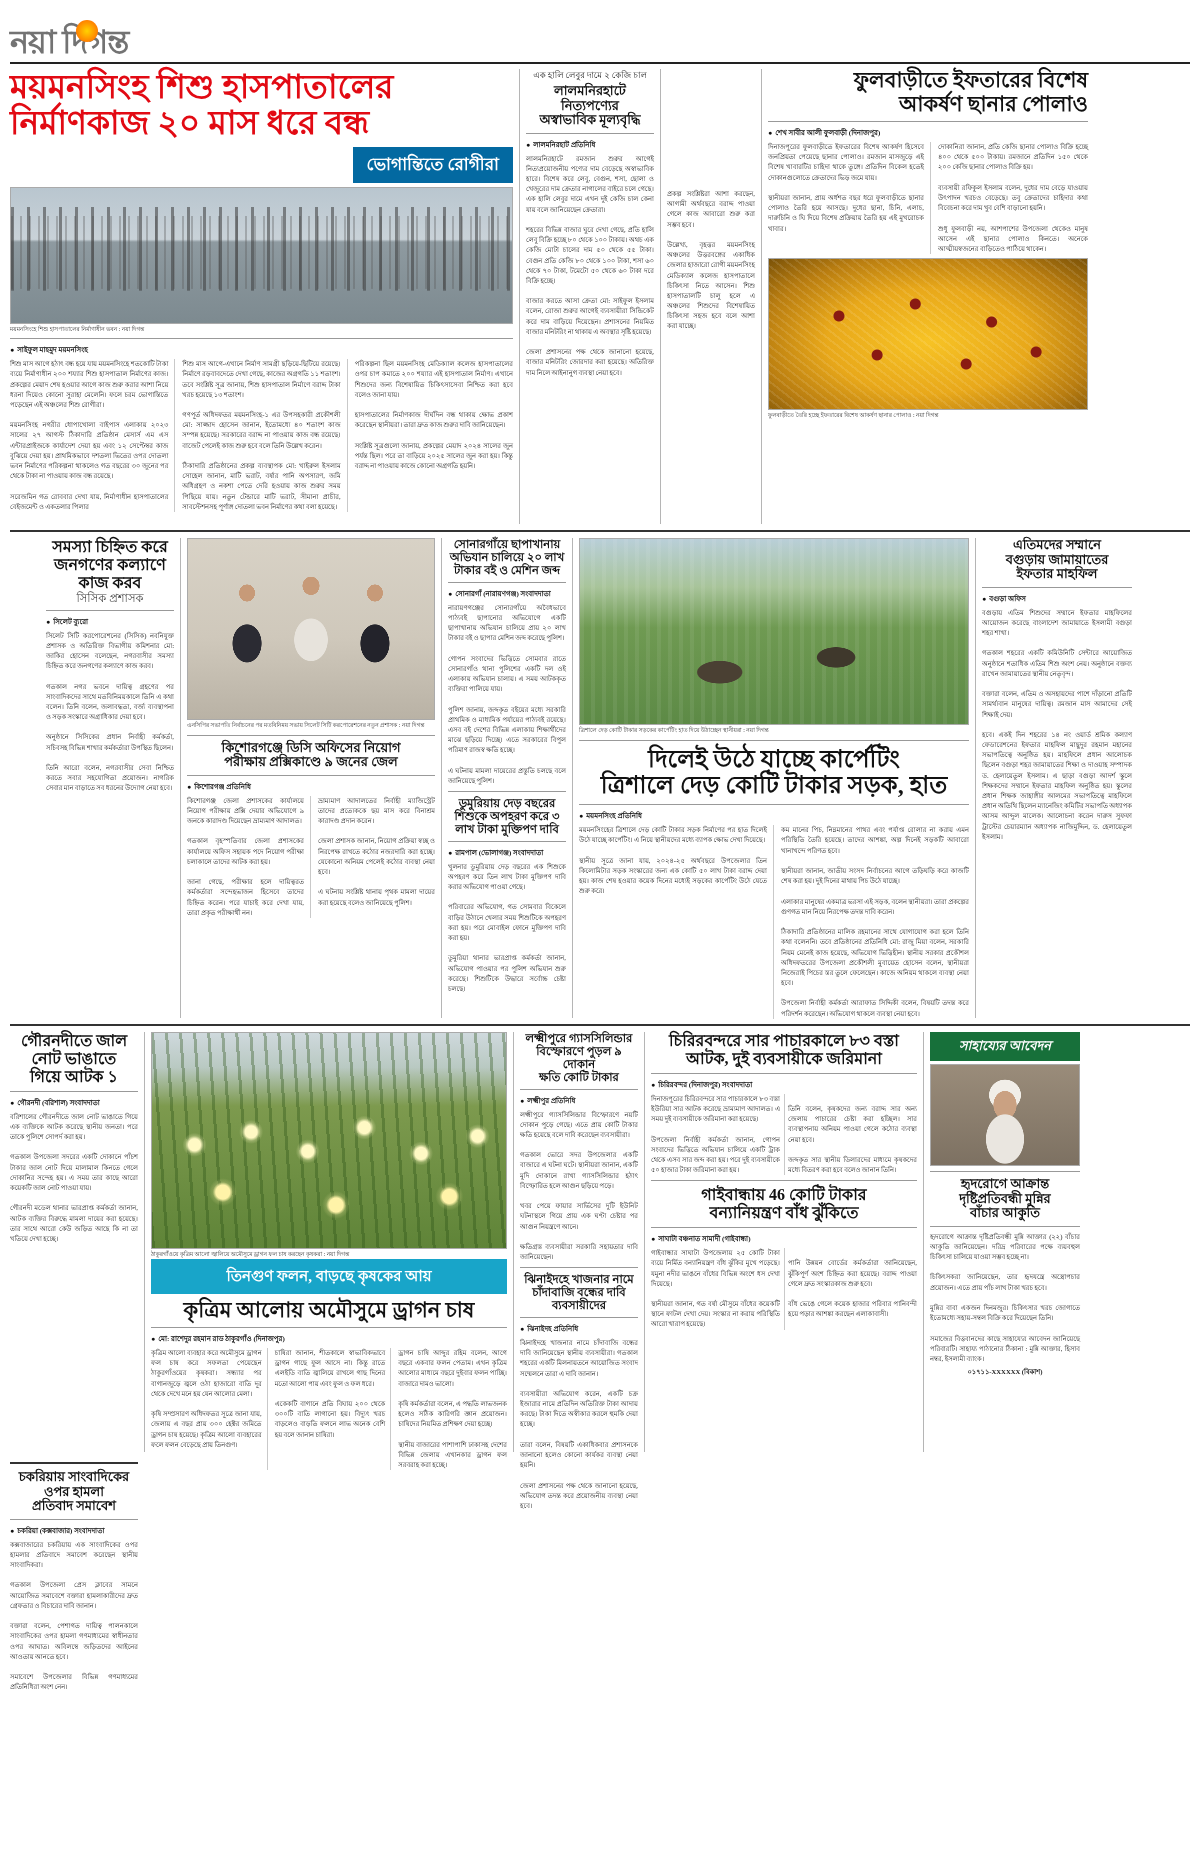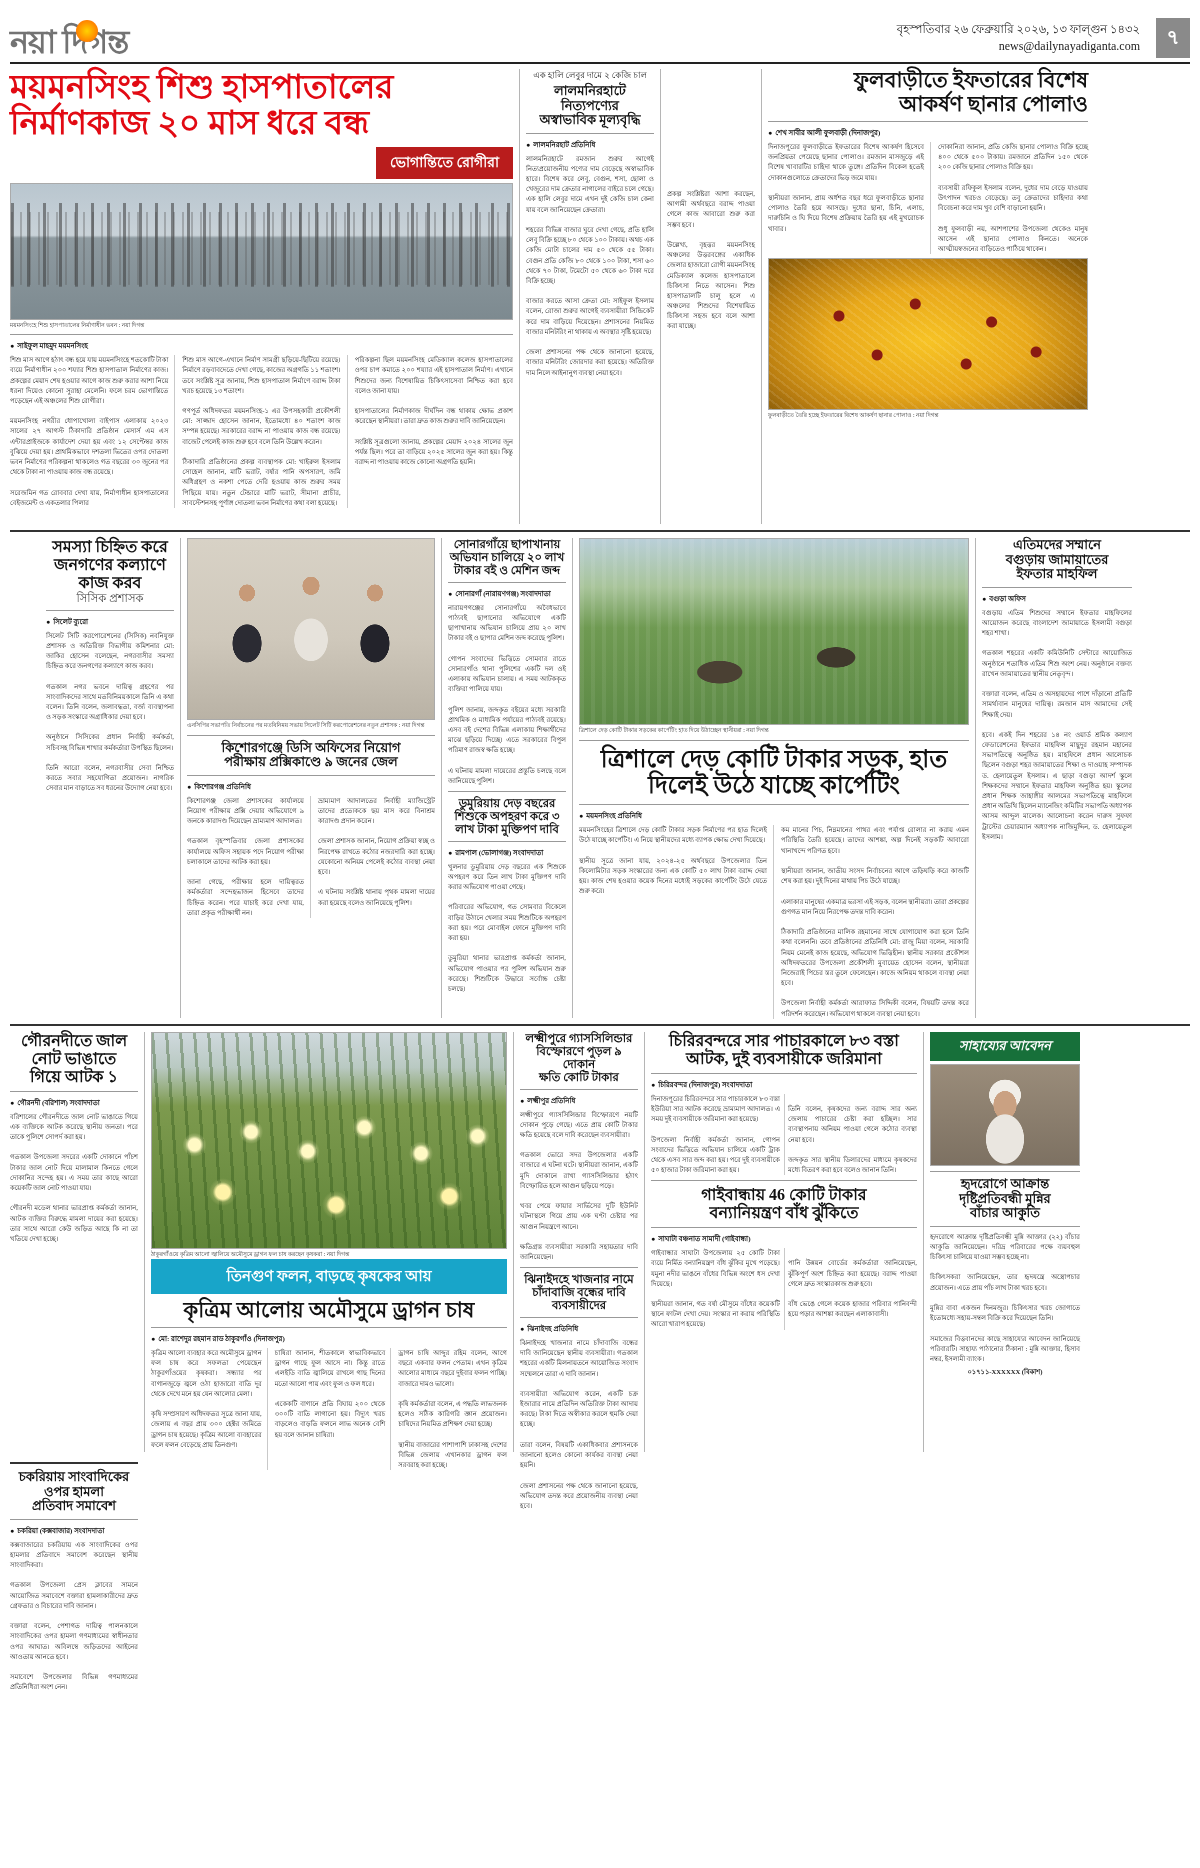--- a/index.html
+++ b/index.html
@@ -33,21 +33,21 @@
   .byline::before{content:"\25CF";color:#111;font-size:7px;margin-right:3px;}
   .kicker{font-size:8.5px;text-align:center;margin-bottom:1px;color:#222;}
   .hl{font-weight:bold;text-align:center;color:#111;line-height:1.12;}
   .hl-xl{font-size:33px;color:#e20a13;line-height:1.1;text-align:left;font-weight:bold;}
   .hl-l{font-size:21px;text-align:right;}
   .hl-m{font-size:16px;}
   .hl-s{font-size:13px;}
   .hl-xs{font-size:11.5px;}
   .cap{font-size:5.8px;color:#333;margin-top:2px;line-height:1.3;}
   .photo{background:#c9c9c9;position:relative;overflow:hidden;border:1px solid #aaa;}
-  .badge-green{background:#b91c1c;color:#fff;font-weight:bold;font-size:14px;padding:4px 14px;display:inline-block;}
+  .badge-green{background:#0369a1;color:#fff;font-weight:bold;font-size:17px;padding:4px 14px;display:inline-block;}
   .badge-cyan{background:#18a5c9;color:#fff;font-weight:bold;font-size:15px;padding:5px 0;text-align:center;}
   .banner-dark-green{background:#17703a;color:#fff;font-weight:bold;font-size:13px;padding:4px 0;text-align:center;font-style:italic;}
 
   
   .ph-construction{background:
       linear-gradient(180deg,#b9c6cf 0%, #c9d2d8 38%, #8e9aa0 40%, #7d8a90 100%);}
   .ph-construction::after{content:"";position:absolute;inset:0;
      background:
       repeating-linear-gradient(90deg, rgba(60,60,60,.55) 0 3px, transparent 3px 16px) 0 38% / 100% 62% no-repeat,
       repeating-linear-gradient(90deg, rgba(90,90,90,.35) 0 2px, transparent 2px 9px) 0 46% / 100% 54% no-repeat;}
@@ -103,27 +103,20 @@
 </head>
 <body>
 
 <div class="page">
 
   <div class="masthead">
     <div class="logo-wrap">
       <div class="logo-sun"></div>
       <div class="logo-text">নয়া দিগন্ত</div>
     </div>
-    <div style="display:flex;align-items:center;gap:8px;">
-      <div class="head-right">
-        <div>বৃহস্পতিবার ২৬ ফেব্রুয়ারি ২০২৬, ১৩ ফাল্গুন ১৪৩২</div>
-        <div class="email">news@dailynayadiganta.com</div>
-      </div>
-      <div class="pageno">৭</div>
-    </div>
   </div>
 
   <div style="display:flex;gap:6px;margin-top:5px;height:455px;">
 
     <div class="col" style="width:503px;">
       <div class="hl-xl">ময়মনসিংহ শিশু হাসপাতালের</div>
       <div class="hl-xl">নির্মাণকাজ ২০ মাস ধরে বন্ধ</div>
       <div style="display:flex;justify-content:flex-end;margin:5px 0 4px 0;">
         <div class="badge-green">ভোগান্তিতে রোগীরা</div>
       </div>
@@ -274,22 +267,22 @@
 ডুমুরিয়া থানার ভারপ্রাপ্ত কর্মকর্তা জানান, অভিযোগ পাওয়ার পর পুলিশ অভিযান শুরু করেছে। শিশুটিকে উদ্ধারে সর্বোচ্চ চেষ্টা চলছে।</div>
       </div>
     </div>
 
     <div class="vr"></div>
 
     <div class="col" style="width:390px;">
       <div class="photo ph-field" style="height:185px;"></div>
       <div class="cap">ত্রিশালে দেড় কোটি টাকার সড়কের কার্পেটিং হাত দিয়ে উঠাচ্ছেন স্থানীয়রা : নয়া দিগন্ত</div>
       <div class="rule"></div>
+      <div class="hl" style="font-size:24px;">দিলেই উঠে যাচ্ছে কার্পেটিং</div>
       <div class="hl" style="font-size:24px;">ত্রিশালে দেড় কোটি টাকার সড়ক, হাত</div>
-      <div class="hl" style="font-size:24px;">দিলেই উঠে যাচ্ছে কার্পেটিং</div>
       <div class="rule"></div>
       <div class="byline">ময়মনসিংহ প্রতিনিধি</div>
       <div style="display:flex;gap:7px;">
         <div class="body-txt" style="width:190px;white-space:pre-line;border-right:1px solid #c9c9c9;padding-right:6px;">ময়মনসিংহের ত্রিশালে দেড় কোটি টাকার সড়ক নির্মাণের পর হাত দিলেই উঠে যাচ্ছে কার্পেটিং। এ নিয়ে স্থানীয়দের মধ্যে ব্যাপক ক্ষোভ দেখা দিয়েছে।
 
 স্থানীয় সূত্রে জানা যায়, ২০২৪-২৫ অর্থবছরে উপজেলার তিন কিলোমিটার সড়ক সংস্কারের জন্য এক কোটি ৫০ লাখ টাকা বরাদ্দ দেয়া হয়। কাজ শেষ হওয়ার কয়েক দিনের মধ্যেই সড়কের কার্পেটিং উঠে যেতে শুরু করে।</div>
         <div class="body-txt" style="width:190px;white-space:pre-line;">কম মানের পিচ, নিম্নমানের পাথর এবং পর্যাপ্ত রোলার না করায় এমন পরিস্থিতি তৈরি হয়েছে। তাদের আশঙ্কা, অল্প দিনেই সড়কটি আবারো খানাখন্দে পরিণত হবে।
 
 স্থানীয়রা জানান, জাতীয় সংসদ নির্বাচনের আগে তড়িঘড়ি করে কাজটি শেষ করা হয়। দুই দিনের মাথায় পিচ উঠে যাচ্ছে।
 

